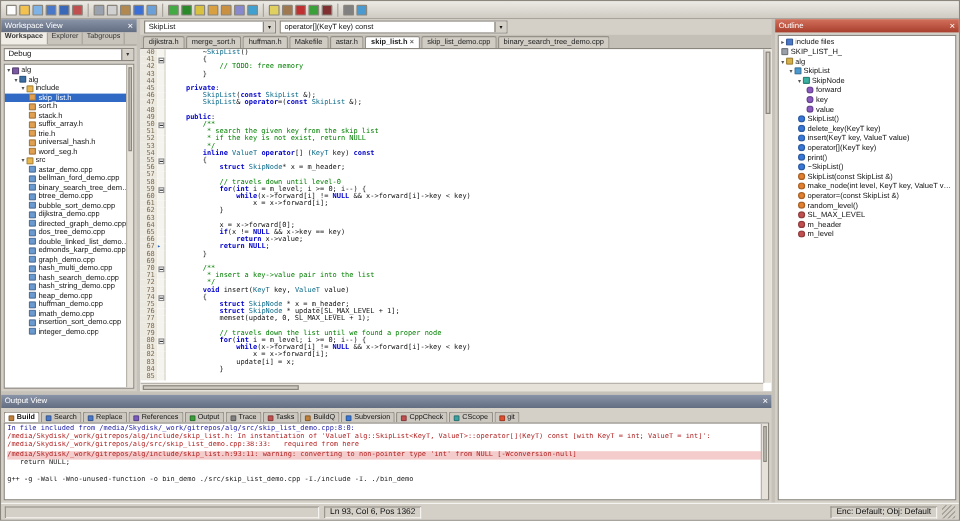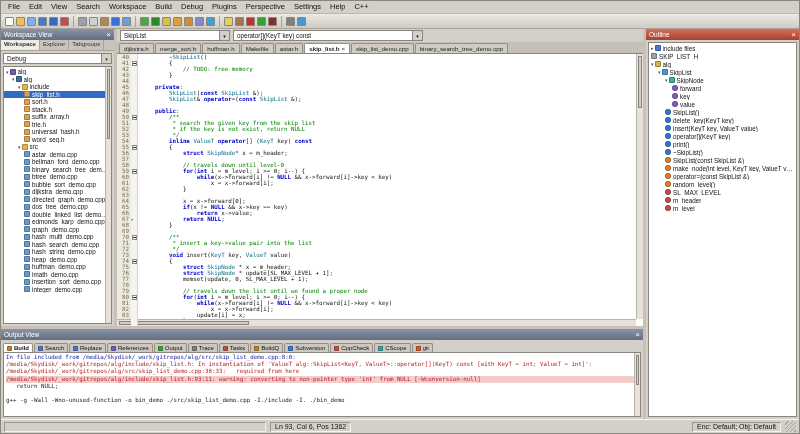--- a/index.html
+++ b/index.html
@@ -111,34 +111,20 @@
   .sfield.msg{width:262px}
   .sfield.enc{margin-left:auto}
   .grip{width:11px;height:11px;flex:none;
     background:repeating-linear-gradient(135deg,transparent 0 2px,#a8a49c 2px 3px)}
 </style>
 </head>
 <body>
 
 <div class="app">
 
-  <div class="menubar">
-      <span class="menu-item">File</span>
-      <span class="menu-item">Edit</span>
-      <span class="menu-item">View</span>
-      <span class="menu-item">Search</span>
-      <span class="menu-item">Workspace</span>
-      <span class="menu-item">Build</span>
-      <span class="menu-item">Debug</span>
-      <span class="menu-item">Plugins</span>
-      <span class="menu-item">Perspective</span>
-      <span class="menu-item">Settings</span>
-      <span class="menu-item">Help</span>
-      <span class="menu-item">C++</span>
-    </div>
 
   <div class="toolbar">
       <span class="tbi" style="background: rgb(253, 253, 253);"></span>
       <span class="tbi" style="background: rgb(242, 193, 78);"></span>
       <span class="tbi" style="background: rgb(127, 178, 229);"></span>
       <span class="tbi" style="background: rgb(74, 120, 200);"></span>
       <span class="tbi" style="background: rgb(58, 104, 184);"></span>
       <span class="tbi" style="background: rgb(192, 80, 80);"></span>
       <span class="tbsep"></span>
       <span class="tbi" style="background: rgb(154, 162, 176);"></span>

